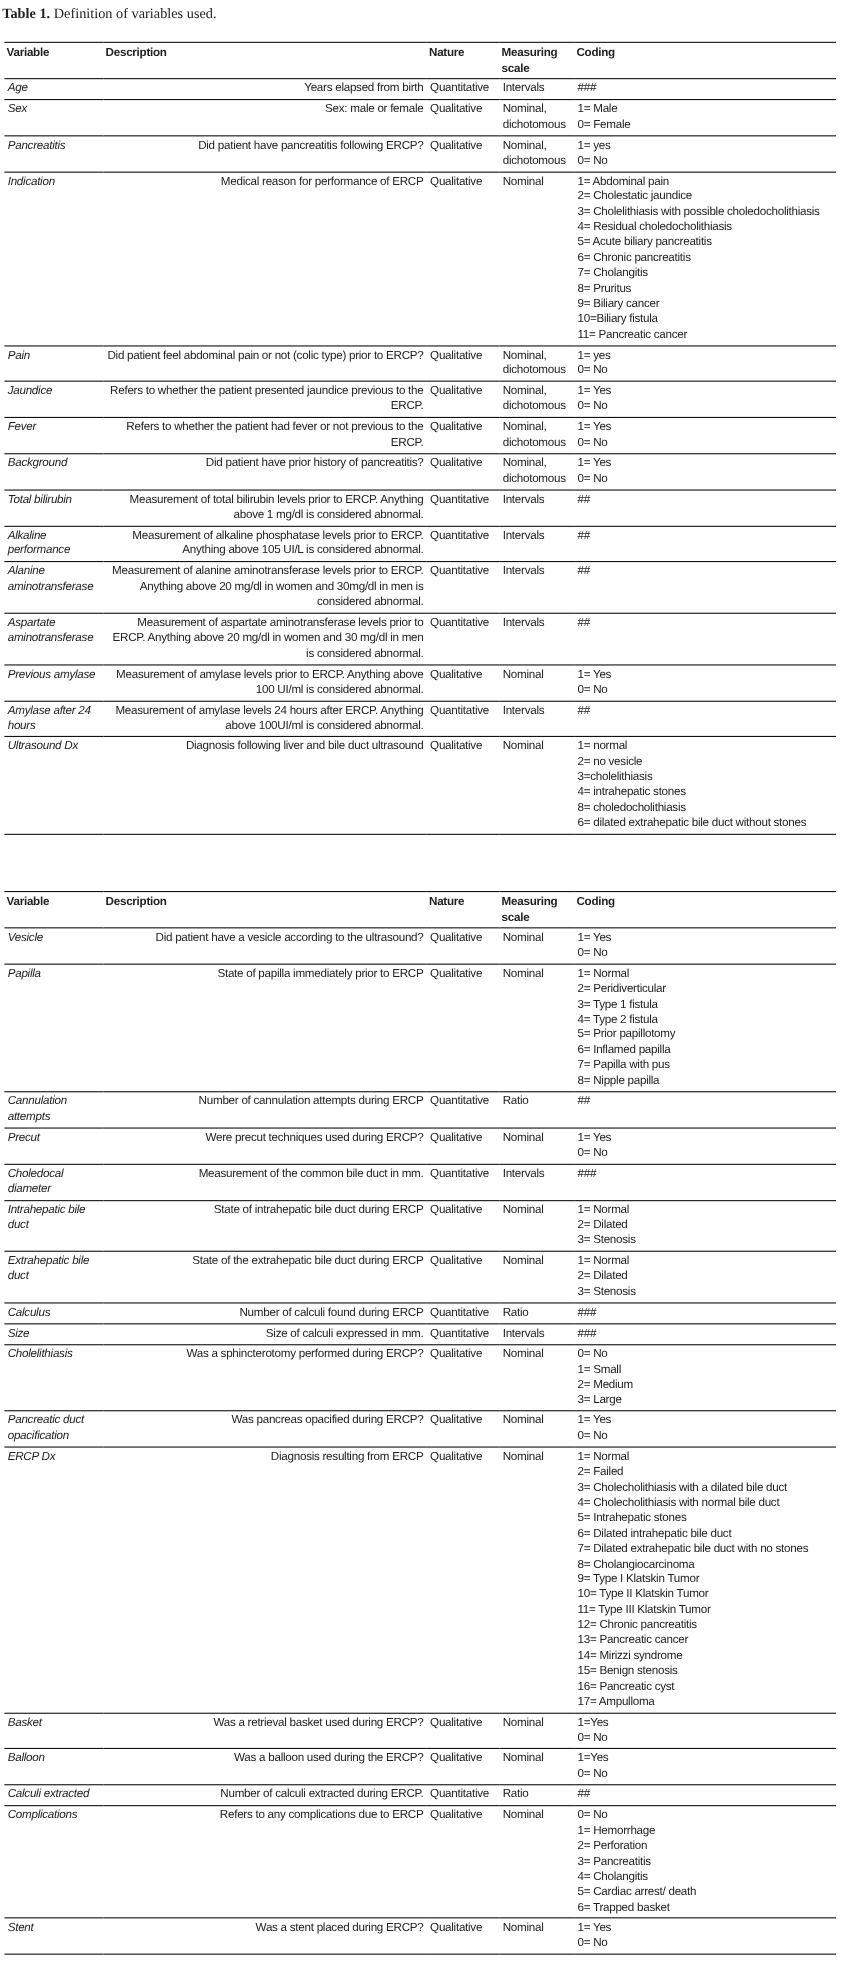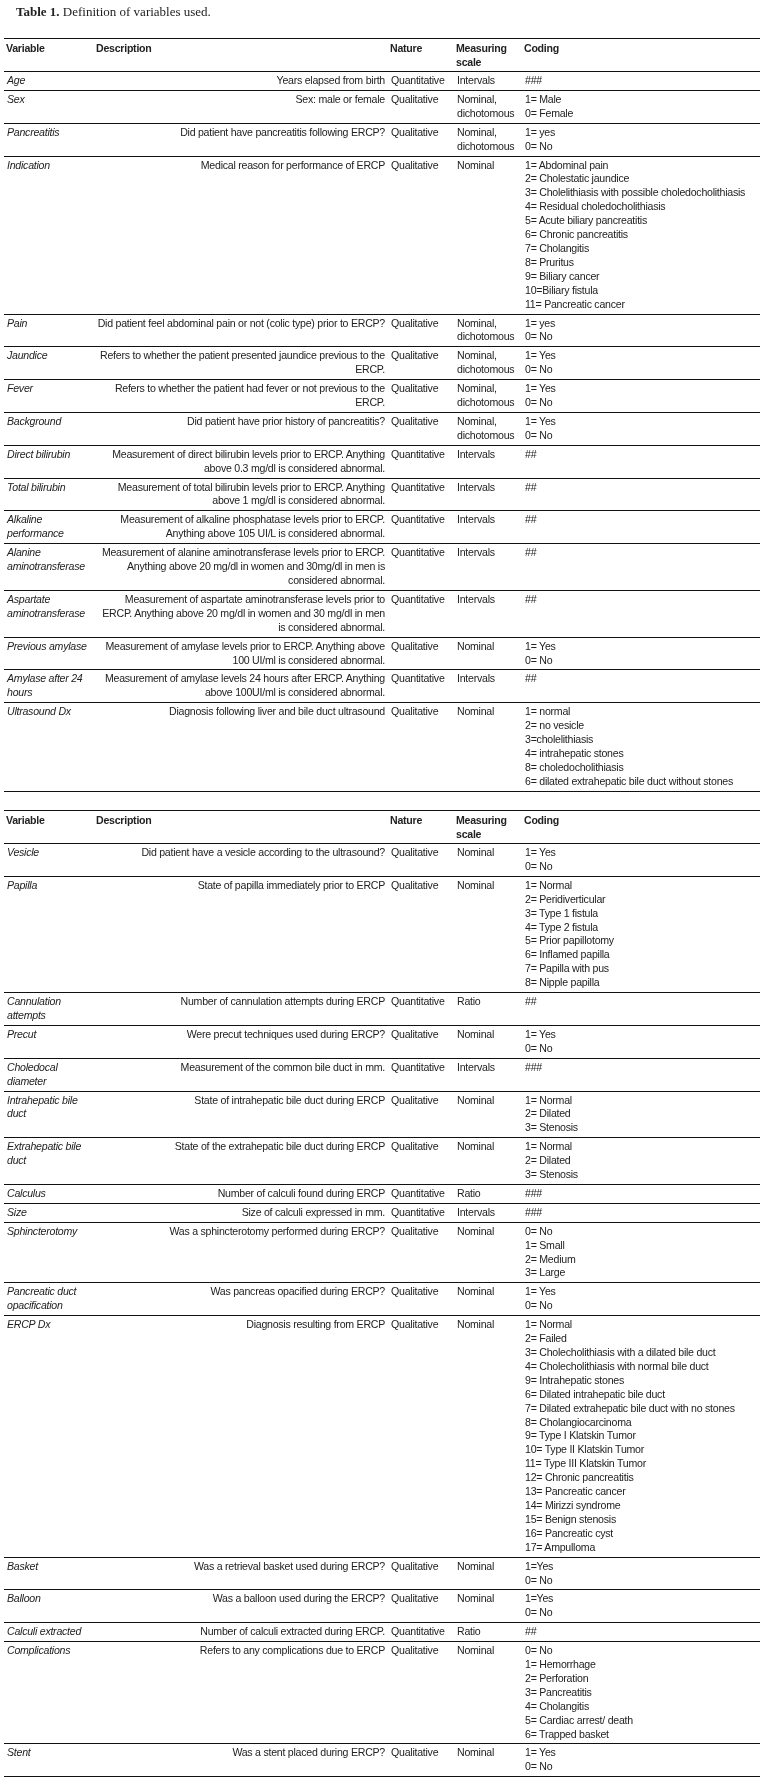--- a/index.html
+++ b/index.html
@@ -1,17 +1,17 @@
 <!DOCTYPE html>
 <html><head>
 <meta charset="utf-8">
 <style>
   html, body { margin: 0; padding: 0; background: #ffffff; }
   body { width: 776px; height: 1785px; position: relative; overflow: hidden; font-family: "Liberation Sans", sans-serif; color: #222; }
-  .caption { position: absolute; left: 16px; top: 4px; font-family: "Liberation Serif", serif; font-size: 13px; color: #222; }
+  .caption { position: absolute; left: 2px; top: 4px; font-family: "Liberation Serif", serif; font-size: 13px; color: #222; }
   .caption b { font-weight: bold; }
   table { position: absolute; left: 4px; width: 756px; border-collapse: collapse; font-size: 10.6px; line-height: 13.9px; letter-spacing: -0.25px; }
   #t1 { top: 38px; }
   #t2 { top: 810px; }
   th { font-weight: bold; text-align: left; vertical-align: top; padding: 3px 2px 2px 2px; line-height: 13.5px; }
   thead tr { border-top: 1.6px solid #111; border-bottom: 1.2px solid #111; }
   td { vertical-align: top; padding: 2px 3px 2px 3px; }
   tbody tr { border-bottom: 1.2px solid #111; }
   td.var { font-style: italic; width: 84px; }
   td.desc { width: 288px; text-align: right; }
@@ -118,29 +118,20 @@
         <td class="var">Background</td>
         <td class="desc">Did patient have prior history of pancreatitis?</td>
         <td class="nat">Qualitative</td>
         <td class="scale">Nominal, dichotomous</td>
         <td class="code">
           <span class="code-line">1= Yes</span>
           <span class="code-line">0= No</span>
         </td>
       </tr>
       <tr>
-        <td class="var">Direct bilirubin</td>
-        <td class="desc">Measurement of direct bilirubin levels prior to ERCP. Anything above 0.3 mg/dl is considered abnormal.</td>
-        <td class="nat">Quantitative</td>
-        <td class="scale">Intervals</td>
-        <td class="code">
-          <span class="code-line">##</span>
-        </td>
-      </tr>
-      <tr>
         <td class="var">Total bilirubin</td>
         <td class="desc">Measurement of total bilirubin levels prior to ERCP. Anything above 1 mg/dl is considered abnormal.</td>
         <td class="nat">Quantitative</td>
         <td class="scale">Intervals</td>
         <td class="code">
           <span class="code-line">##</span>
         </td>
       </tr>
       <tr>
         <td class="var">Alkaline performance</td>
@@ -304,21 +295,21 @@
       <tr>
         <td class="var">Size</td>
         <td class="desc">Size of calculi expressed in mm.</td>
         <td class="nat">Quantitative</td>
         <td class="scale">Intervals</td>
         <td class="code">
           <span class="code-line">###</span>
         </td>
       </tr>
       <tr>
-        <td class="var">Sphincterotomy</td>
+        <td class="var">Cholelithiasis</td>
         <td class="desc">Was a sphincterotomy performed during ERCP?</td>
         <td class="nat">Qualitative</td>
         <td class="scale">Nominal</td>
         <td class="code">
           <span class="code-line">0= No</span>
           <span class="code-line">1= Small</span>
           <span class="code-line">2= Medium</span>
           <span class="code-line">3= Large</span>
         </td>
       </tr>
@@ -335,21 +326,21 @@
       <tr>
         <td class="var">ERCP Dx</td>
         <td class="desc">Diagnosis resulting from ERCP</td>
         <td class="nat">Qualitative</td>
         <td class="scale">Nominal</td>
         <td class="code">
           <span class="code-line">1= Normal</span>
           <span class="code-line">2= Failed</span>
           <span class="code-line">3= Cholecholithiasis with a dilated bile duct</span>
           <span class="code-line">4= Cholecholithiasis with normal bile duct</span>
-          <span class="code-line">9= Intrahepatic stones</span>
+          <span class="code-line">5= Intrahepatic stones</span>
           <span class="code-line">6= Dilated intrahepatic bile duct</span>
           <span class="code-line">7= Dilated extrahepatic bile duct with no stones</span>
           <span class="code-line">8= Cholangiocarcinoma</span>
           <span class="code-line">9= Type I Klatskin Tumor</span>
           <span class="code-line">10= Type II Klatskin Tumor</span>
           <span class="code-line">11= Type III Klatskin Tumor</span>
           <span class="code-line">12= Chronic pancreatitis</span>
           <span class="code-line">13= Pancreatic cancer</span>
           <span class="code-line">14= Mirizzi syndrome</span>
           <span class="code-line">15= Benign stenosis</span>

